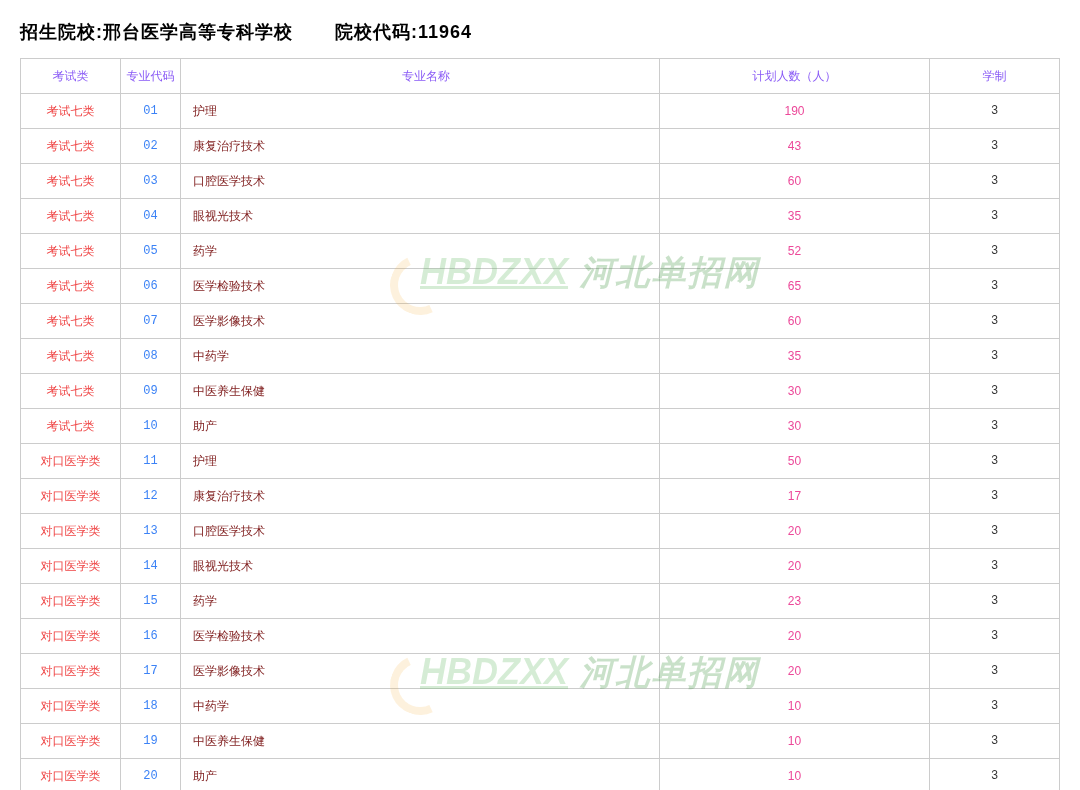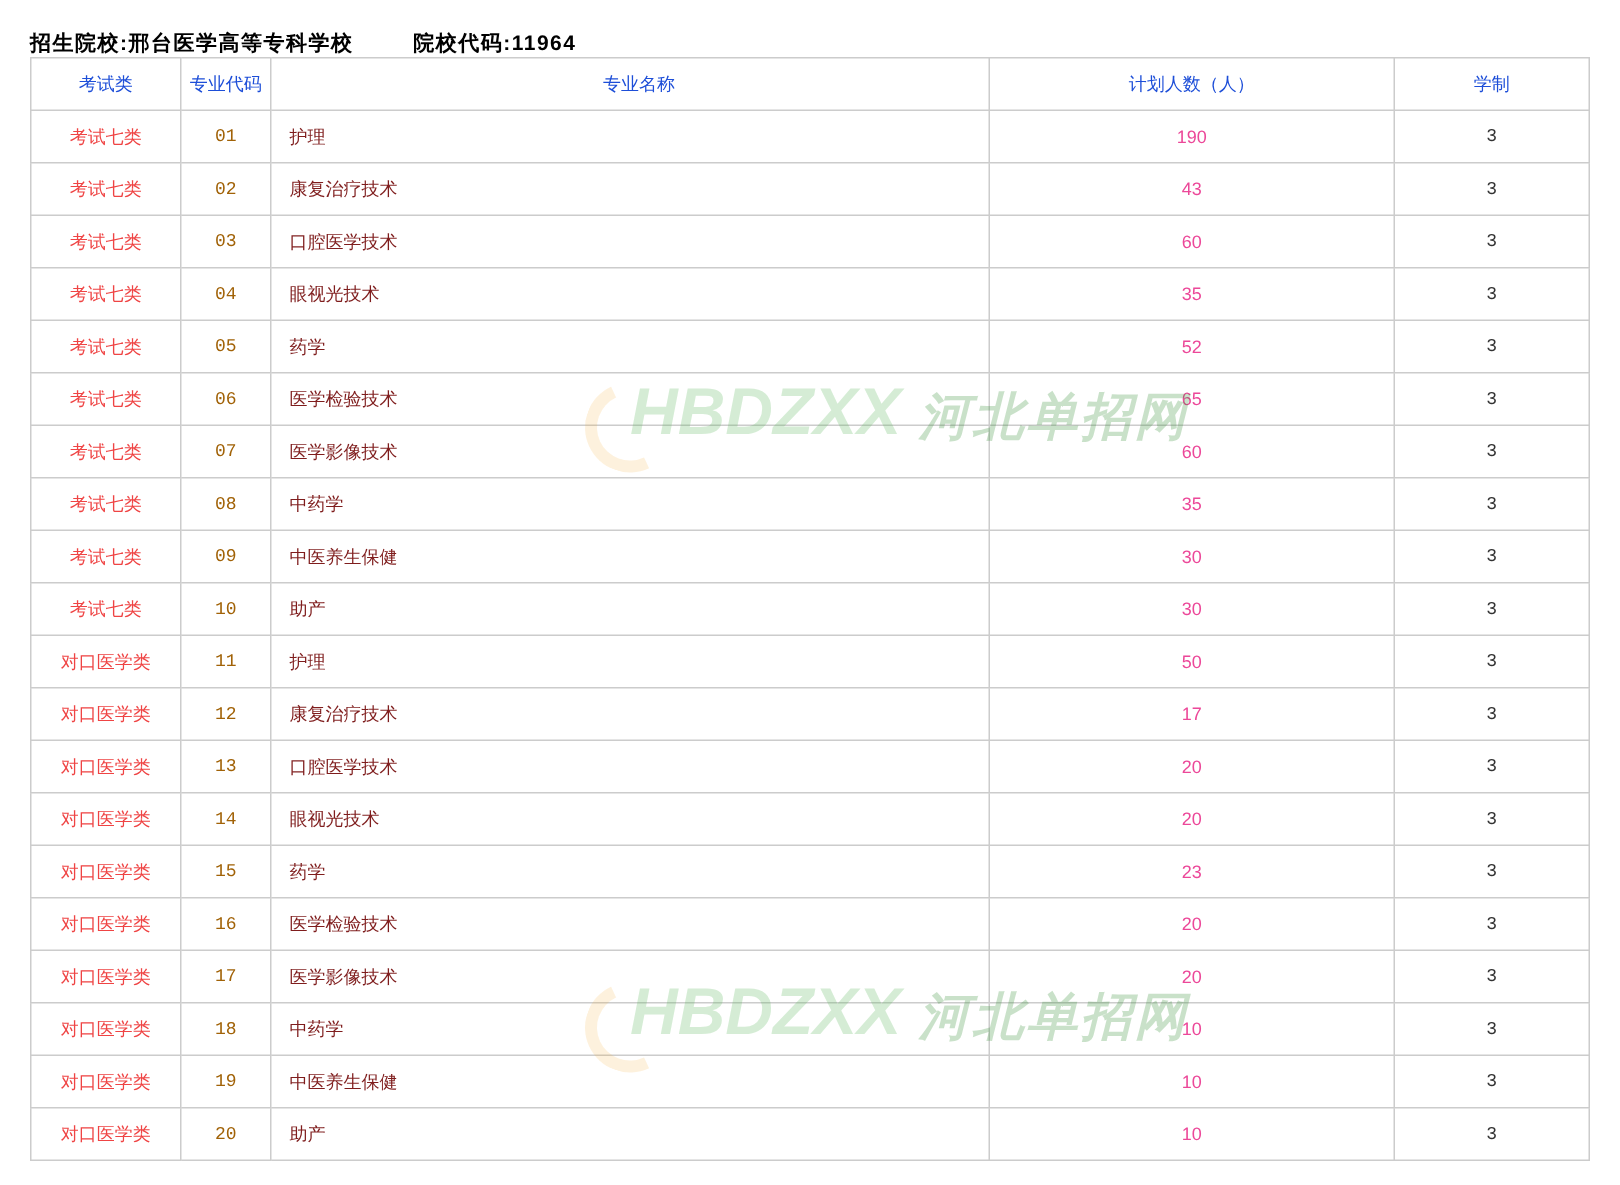--- a/index.html
+++ b/index.html
@@ -11,77 +11,79 @@
       background: #ffffff;
       font-family: "Microsoft YaHei", "SimSun", Arial, sans-serif;
       font-size: 13px;
       color: #333;
       padding: 20px;
       width: 1080px;
       position: relative;
     }
     .header-line {
       font-weight: bold;
-      font-size: 14px;
+      font-size: 18px;
+      margin-bottom: 14px;
       color: #000;
       letter-spacing: 1px;
     }
     .header-line .gap {
       display: inline-block;
       width: 30px;
     }
     table {
       border-collapse: collapse;
       width: 100%;
     }
     th, td {
       border: 1px solid #ccc;
       height: 35px;
       vertical-align: middle;
       font-size: 12px;
     }
     th {
       background: #fff;
       font-weight: normal;
-      color: #1d4ed8;
+      color: #8b5cf6;
       text-align: center;
     }
     td {
       color: #333;
       text-align: center;
     }
     .col-type { width: 100px; }
     .col-code { width: 60px; font-family: "Courier New", monospace; }
     .col-name { width: auto; text-align: left; padding-left: 12px; }
     .col-plan { width: 270px; }
     .col-dur  { width: 130px; }
     td.col-name a {
       color: #7f1d1d;
       text-decoration: none;
     }
-    td.col-code { color: #a16207; }
+    td.col-code { color: #3b82f6; }
     td.col-type { color: #ef4444; }
     td.col-plan { color: #ec4899; font-family:Liberation Sans, sans-serif;}
     td.col-dur  { color: #333; font-family:"Courier New", monospace;}
 
     .watermark {
       position: absolute;
       pointer-events: none;
       opacity: 0.25;
       font-size: 34px;
       font-weight: bold;
       font-style: italic;
       color: #2e8b2e;
       white-space: nowrap;
       letter-spacing: 2px;
     }
     .watermark .big {
-      font-size: 44px;
+      font-size: 36px;
       color: #5bb85b;
       letter-spacing: 0;
+      text-decoration: underline;
     }
     .watermark .arc {
       position: absolute;
       left: -30px;
       top: 5px;
       width: 60px;
       height: 60px;
       border: 8px solid #f5a623;
       border-right-color: transparent;
       border-top-color: transparent;

